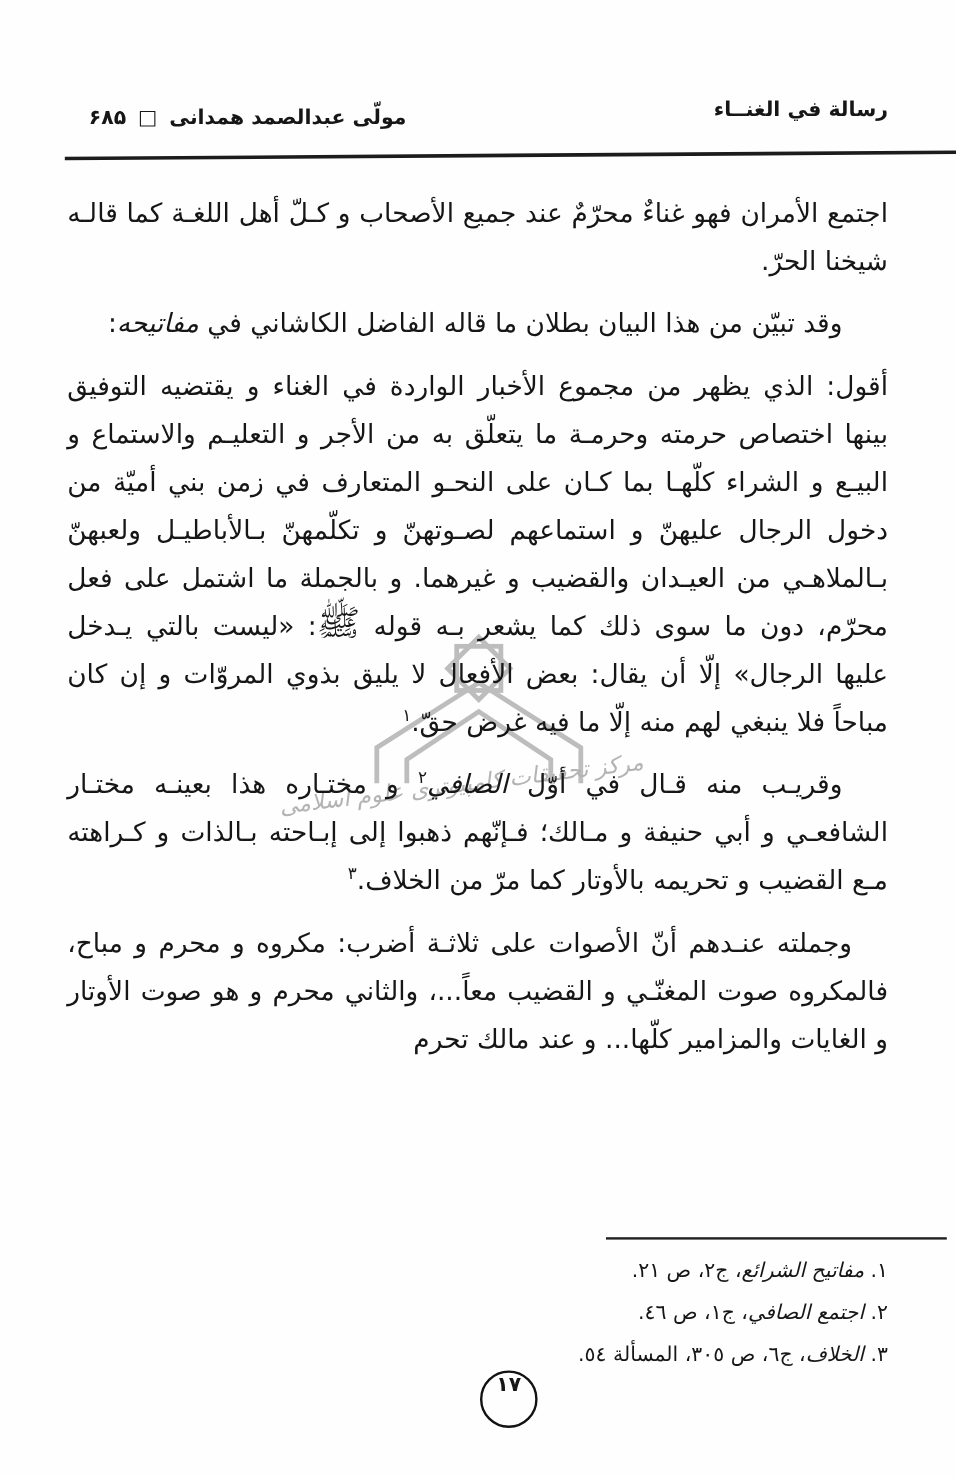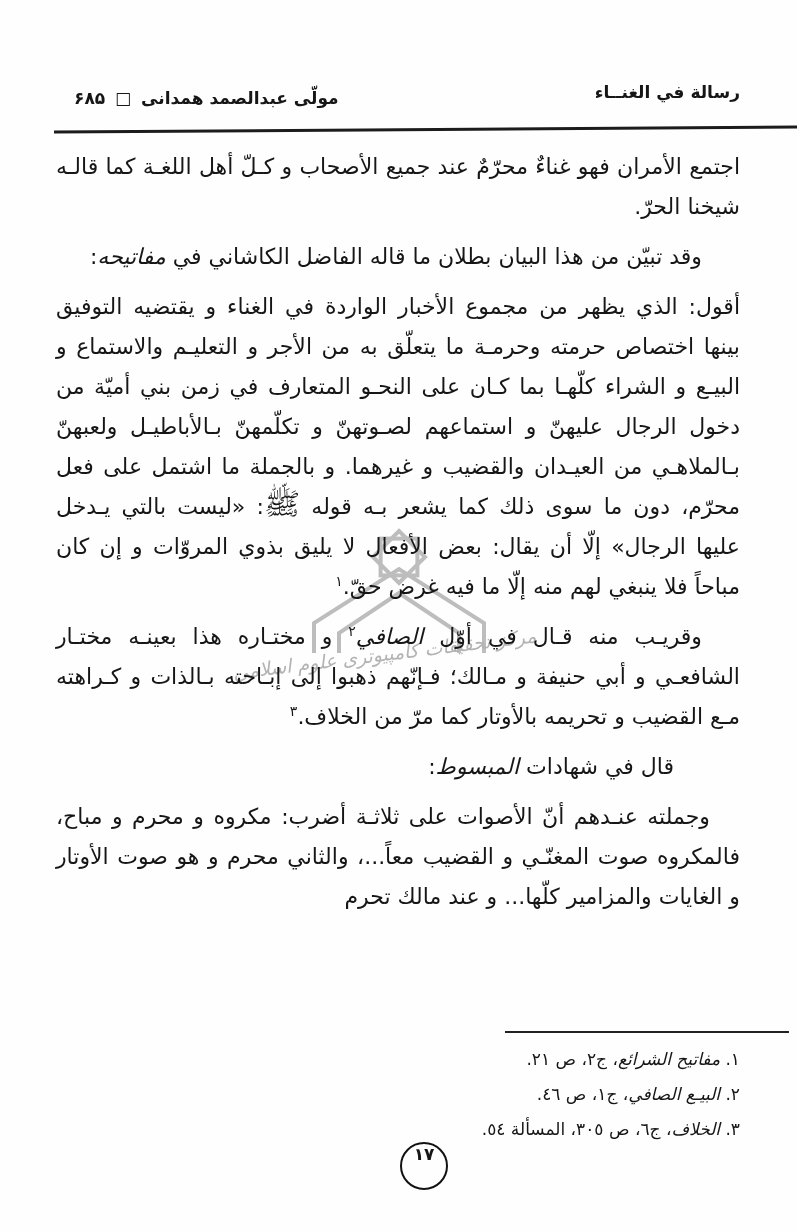--- a/index.html
+++ b/index.html
@@ -52,21 +52,21 @@
     position: absolute;
     top: 147px;
     right: 57px;
     width: 684px;
     z-index: 2;
     direction: rtl;
     text-align: justify;
     font-size: 22px;
     line-height: 40px;
   }
-  .body-text p { margin: 0 0 10px 0; }
+  .body-text p { margin: 12px 0 10px 0; }
   .p-indent     { text-indent: 38px; }
   .p-indent-lg  { text-indent: 66px; }
   .p-quote      { margin-left: 34px; text-indent: 30px; }
   .s-italic { font-style: italic; }
   .s-sup {
     font-size: 14px;
     vertical-align: super;
     line-height: 0;
   }
   .s-hon {
@@ -158,28 +158,27 @@
       </g>
     </svg>
     <div class="wm-text">مرکز تحقیقات کامپیوتری علوم اسلامی</div>
   </div>
 
   <div class="body-text">
     <p><span>اجتمع الأمران فهو غناءٌ محرّمٌ عند جميع الأصحاب و كـلّ أهل اللغـة كما قالـه شيخنا الحرّ.</span></p>
     <p class="p-indent"><span>وقد تبيّن من هذا البيان بطلان ما قاله الفاضل الكاشاني في </span><span class="s-italic">مفاتيحه</span><span>:</span></p>
     <p><span>أقول: الذي يظهر من مجموع الأخبار الواردة في الغناء و يقتضيه التوفيق بينها اختصاص حرمته وحرمـة ما يتعلّق به من الأجر و التعليـم والاستماع و البيـع و الشراء كلّهـا بما كـان على النحـو المتعارف في زمن بني أميّة من دخول الرجال عليهنّ و استماعهم لصـوتهنّ و تكلّمهنّ بـالأباطيـل ولعبهنّ بـالملاهـي من العيـدان والقضيب و غيرهما. و بالجملة ما اشتمل على فعل محرّم، دون ما سوى ذلك كما يشعر بـه قوله </span><span class="s-hon">ﷺ</span><span>: «ليست بالتي يـدخل عليها الرجال» إلّا أن يقال: بعض الأفعال لا يليق بذوي المروّات و إن كان مباحاً فلا ينبغي لهم منه إلّا ما فيه غرض حقّ.</span><span class="s-sup">١</span></p>
     <p class="p-indent"><span>وقريـب منه قـال في أوّل </span><span class="s-italic">الصافي</span><span class="s-sup">٢</span><span> و مختـاره هذا بعينـه مختـار الشافعـي و أبي حنيفة و مـالك؛ فـإنّهم ذهبوا إلى إبـاحته بـالذات و كـراهته مـع القضيب و تحريمه بالأوتار كما مرّ من الخلاف.</span><span class="s-sup">٣</span></p>
-    <p class="p-indent-lg"><span>قال في شهادات </span><span class="s-italic">المبسوط</span><span>:</span></p>
     <p class="p-quote"><span>وجملته عنـدهم أنّ الأصوات على ثلاثـة أضرب: مكروه و محرم و مباح، فالمكروه صوت المغنّـي و القضيب معاً...، والثاني محرم و هو صوت الأوتار و الغايات والمزامير كلّها... و عند مالك تحرم</span></p>
   </div>
 
   <div class="fn-rule"></div>
   <div class="footnotes">
     <div><span>١. </span><span class="s-italic">مفاتيح الشرائع</span><span>، ج٢، ص ٢١.</span></div>
-    <div><span>٢. </span><span class="s-italic">البيـع الصافي</span><span>، ج١، ص ٤٦.</span></div>
+    <div><span>٢. </span><span class="s-italic">اجتمع الصافي</span><span>، ج١، ص ٤٦.</span></div>
     <div><span>٣. </span><span class="s-italic">الخلاف</span><span>، ج٦، ص ٣٠٥، المسألة ٥٤.</span></div>
   </div>
 
   <div class="pagenum-circle">
     <span>١٧</span>
   </div>
 
 </div>
 
 </body></html>

